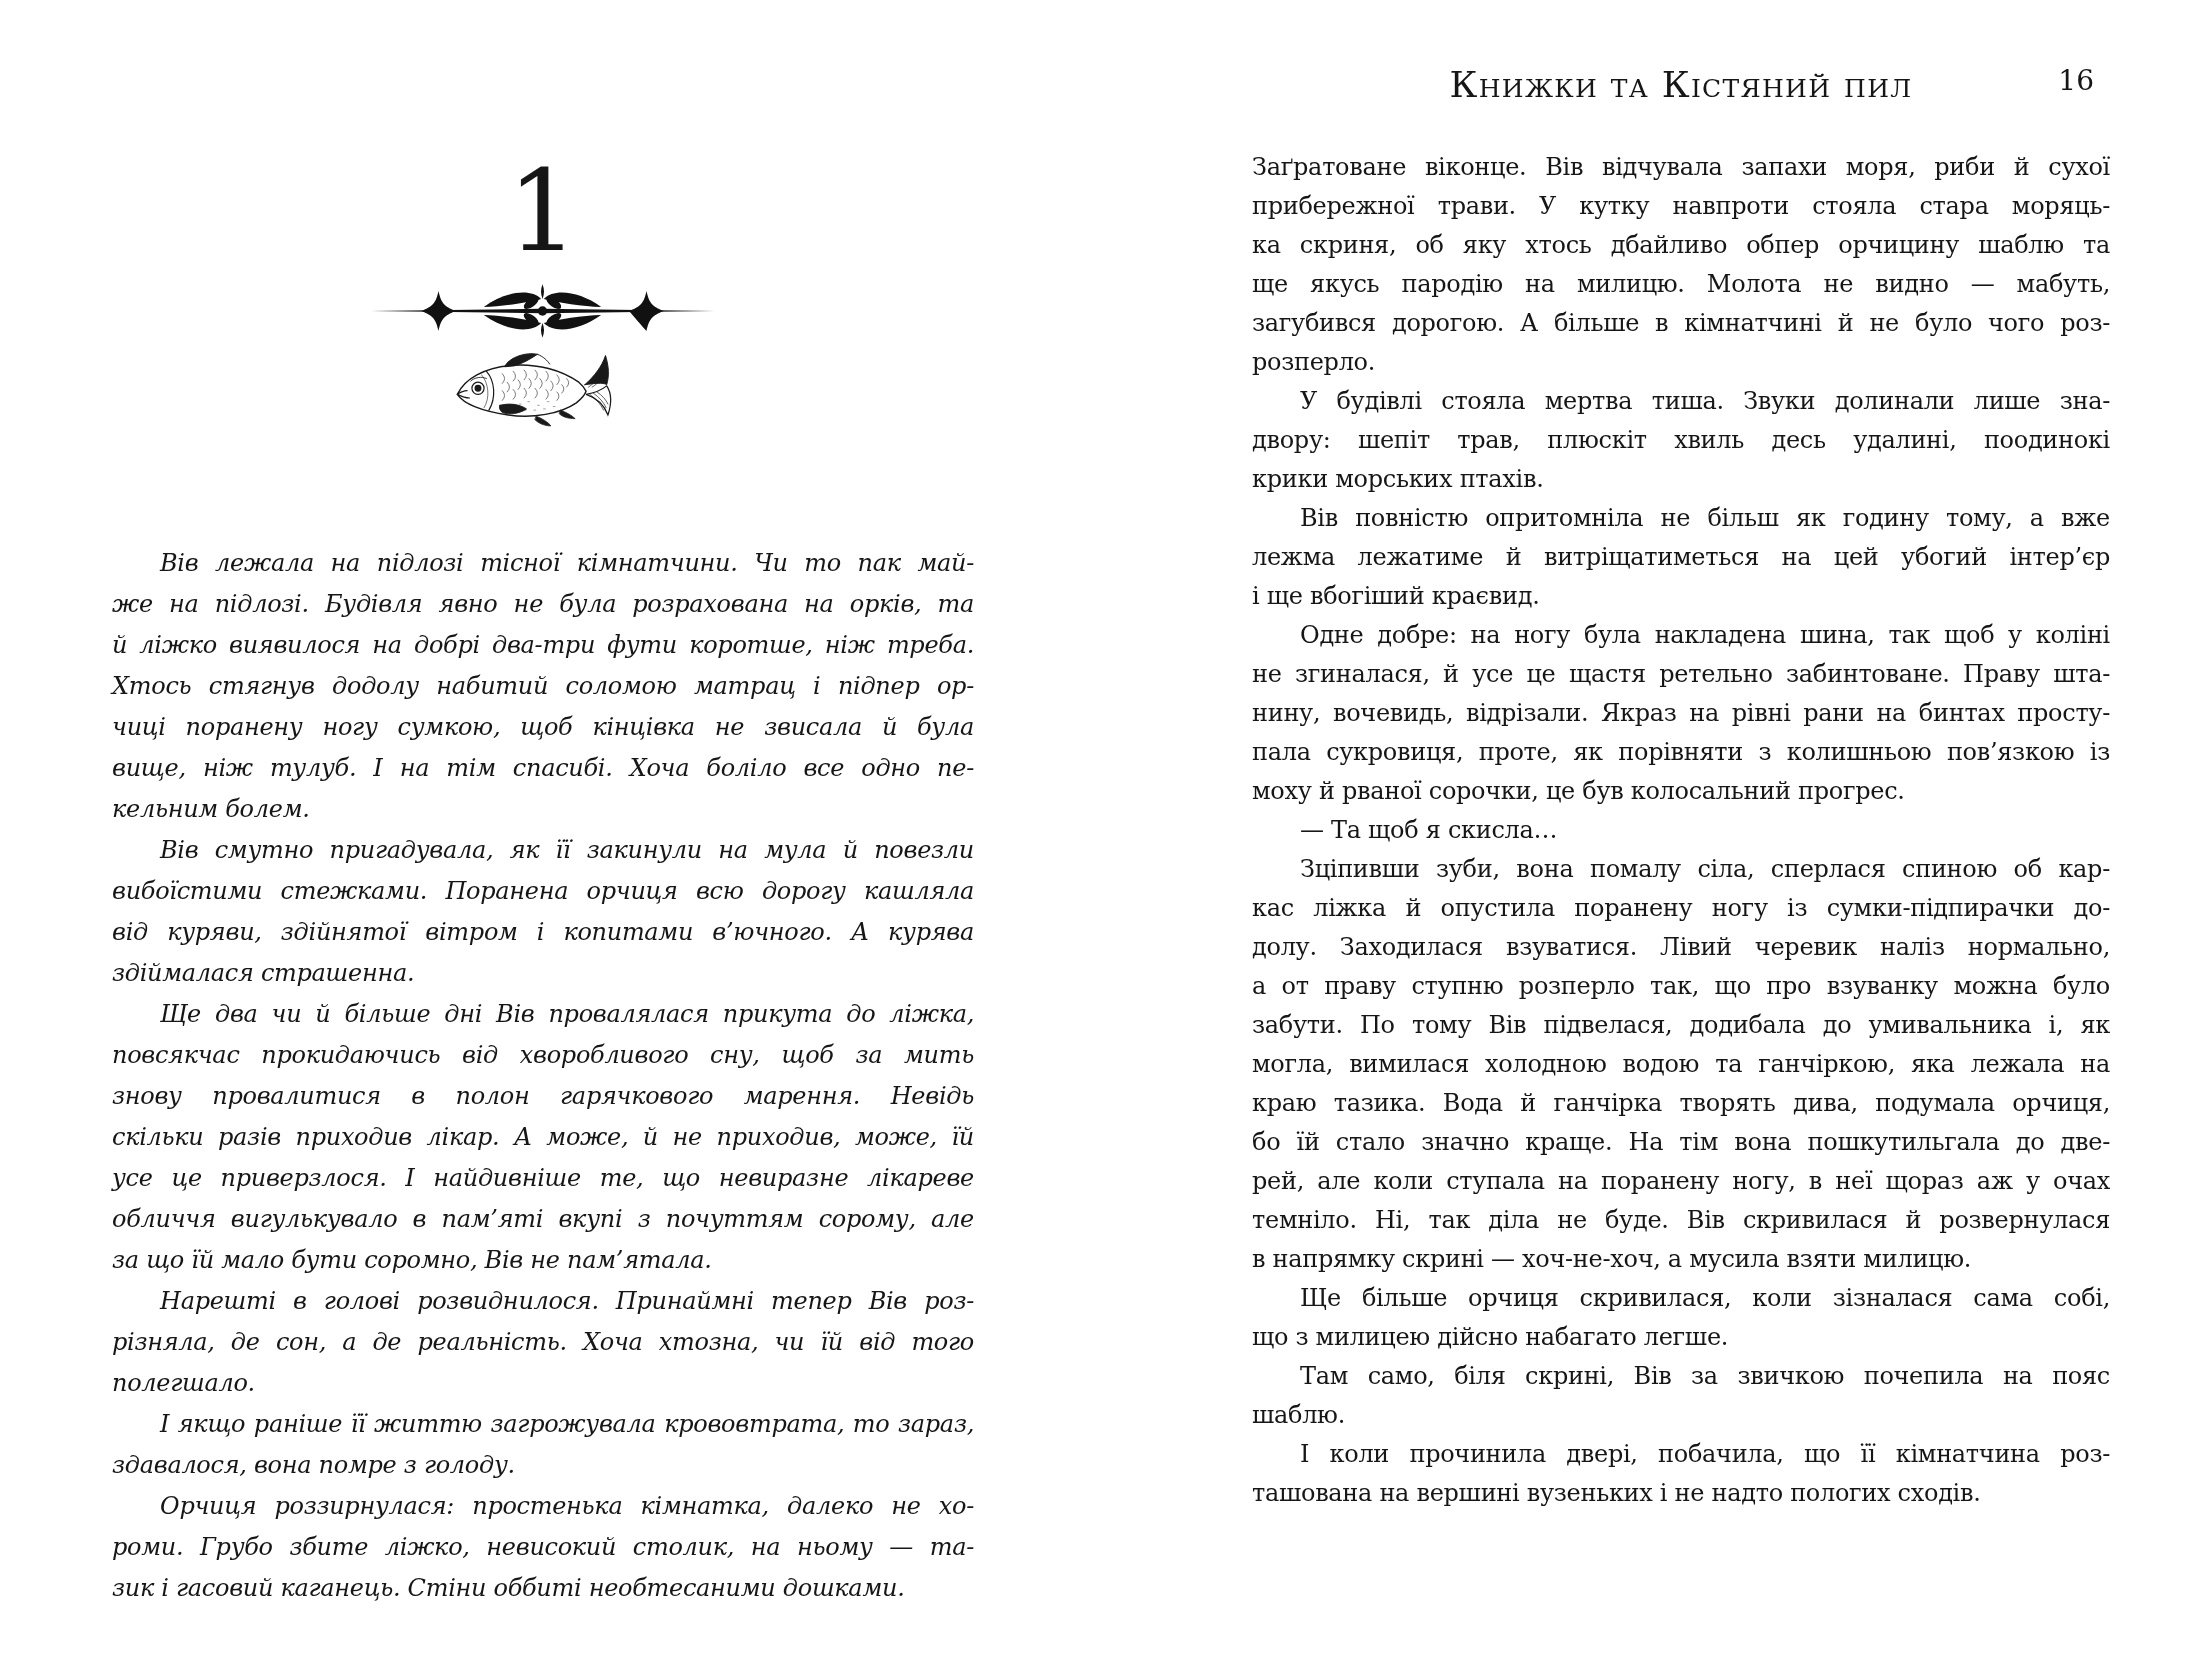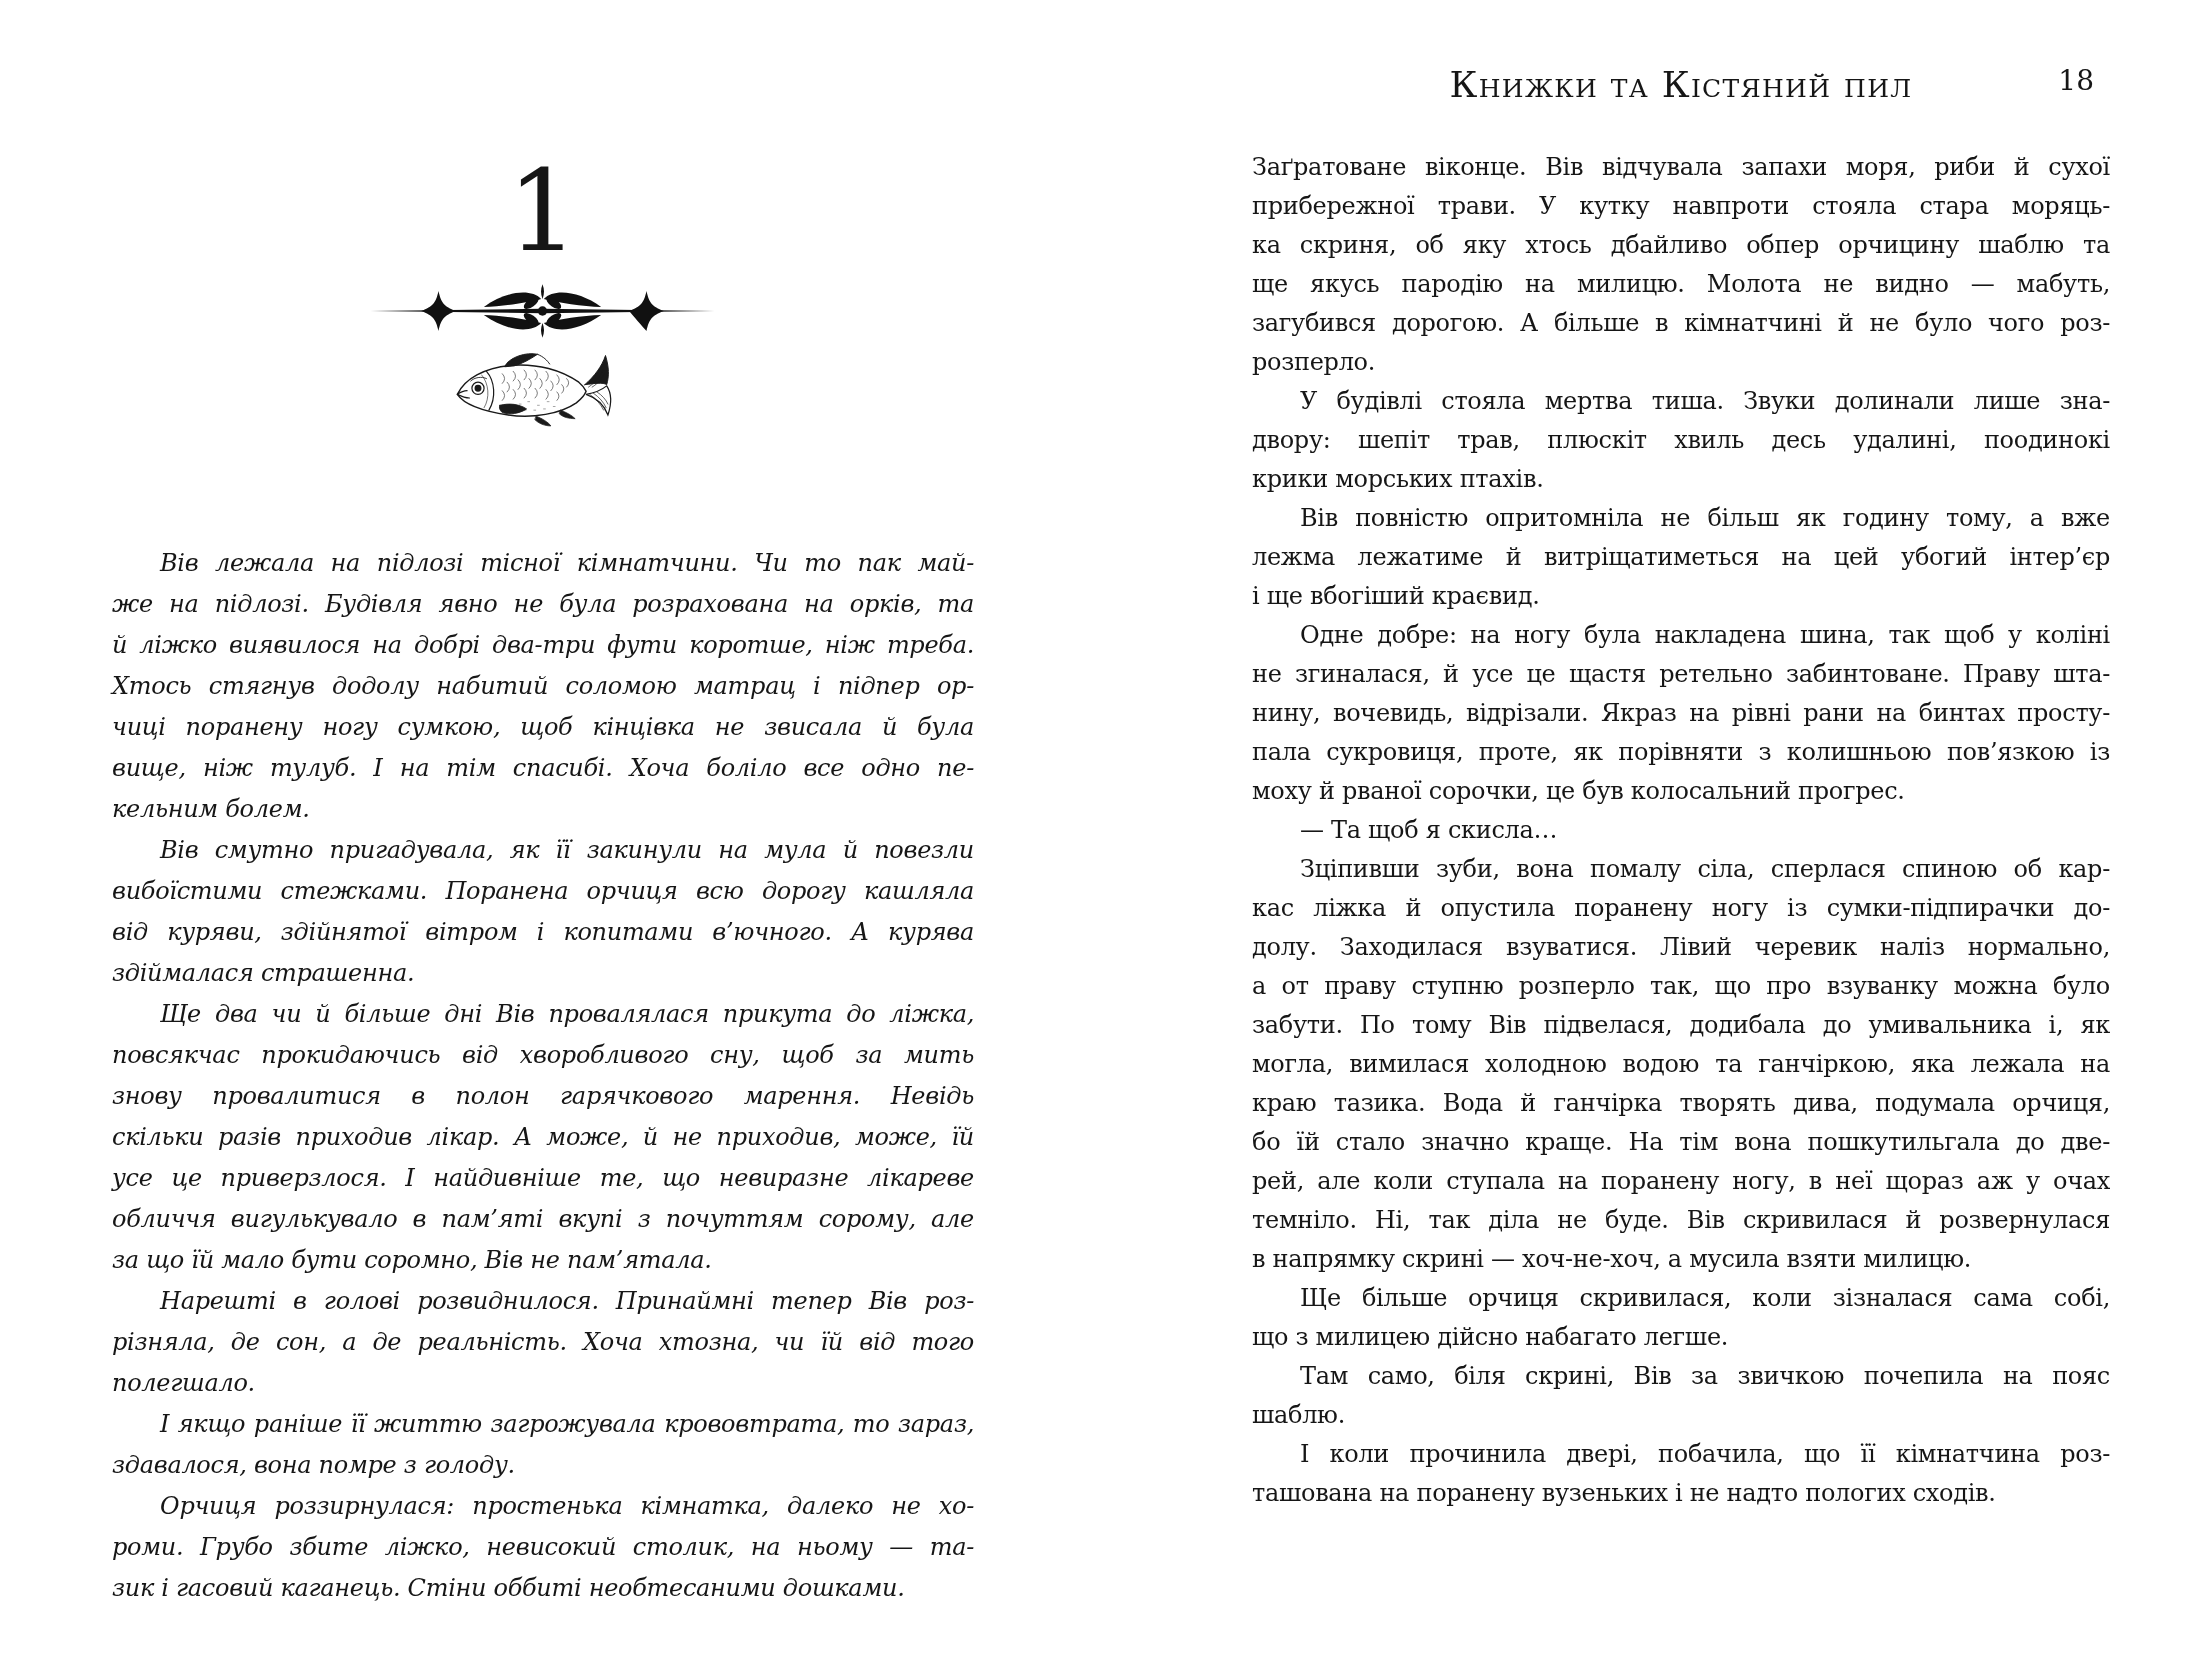--- a/index.html
+++ b/index.html
@@ -201,21 +201,21 @@
         <div class="line">роми. Грубо збите ліжко, невисокий столик, на ньому — та-</div>
         <div class="line last">зик і гасовий каганець. Стіни оббиті необтесаними дошками.</div>
       </div>
     </div>
 </div>
 
 <div class="page">
 
   <div class="running-header">Книжки та Кістяний пил</div>
 
-  <div class="page-number">18</div>
+  <div class="page-number">16</div>
 
   <div class="text-block right">
       <div class="para">
         <div class="line">Заґратоване віконце. Вів відчувала запахи моря, риби й сухої</div>
         <div class="line">прибережної трави. У кутку навпроти стояла стара моряць-</div>
         <div class="line">ка скриня, об яку хтось дбайливо обпер орчицину шаблю та</div>
         <div class="line">ще якусь пародію на милицю. Молота не видно — мабуть,</div>
         <div class="line">загубився дорогою. А більше в кімнатчині й не було чого роз-</div>
         <div class="line last">розперло.</div>
       </div>
@@ -255,17 +255,17 @@
       <div class="para">
         <div class="line indent">Ще більше орчиця скривилася, коли зізналася сама собі,</div>
         <div class="line last">що з милицею дійсно набагато легше.</div>
       </div>
       <div class="para">
         <div class="line indent">Там само, біля скрині, Вів за звичкою почепила на пояс</div>
         <div class="line last">шаблю.</div>
       </div>
       <div class="para">
         <div class="line indent">І коли прочинила двері, побачила, що її кімнатчина роз-</div>
-        <div class="line last">ташована на поранену вузеньких і не надто пологих сходів.</div>
+        <div class="line last">ташована на вершині вузеньких і не надто пологих сходів.</div>
       </div>
     </div>
 </div>
 
 
 </body></html>

